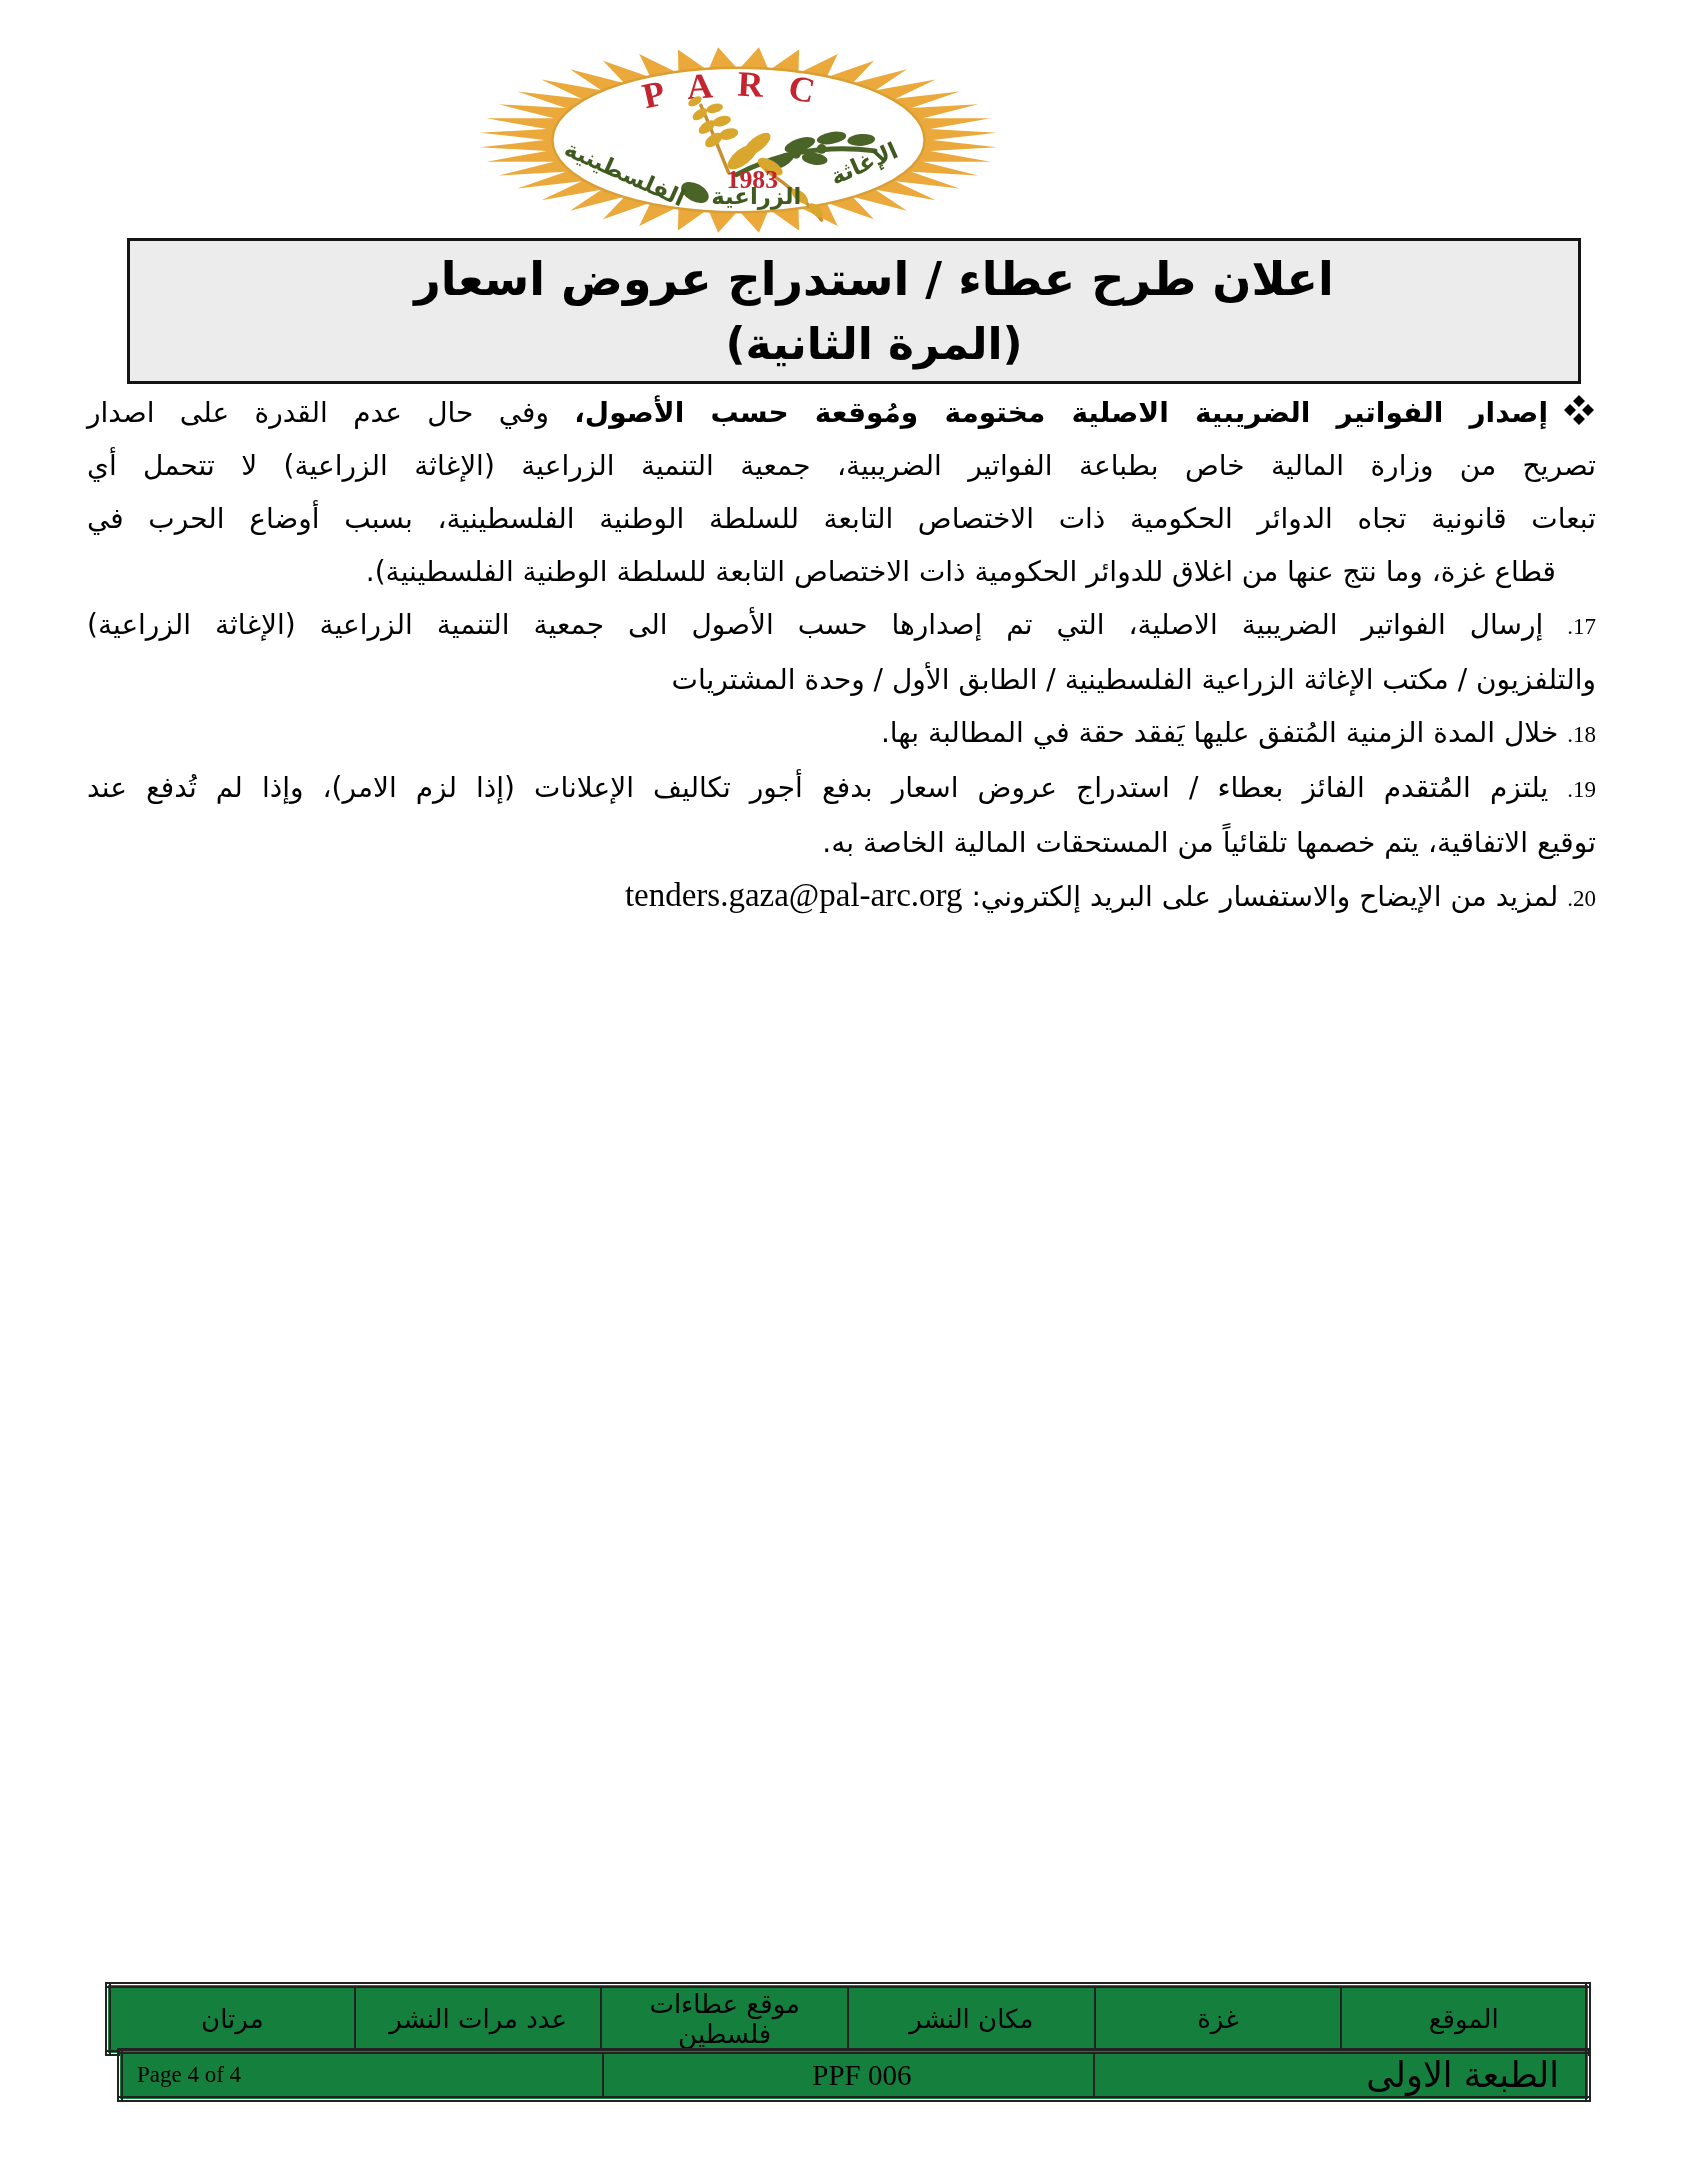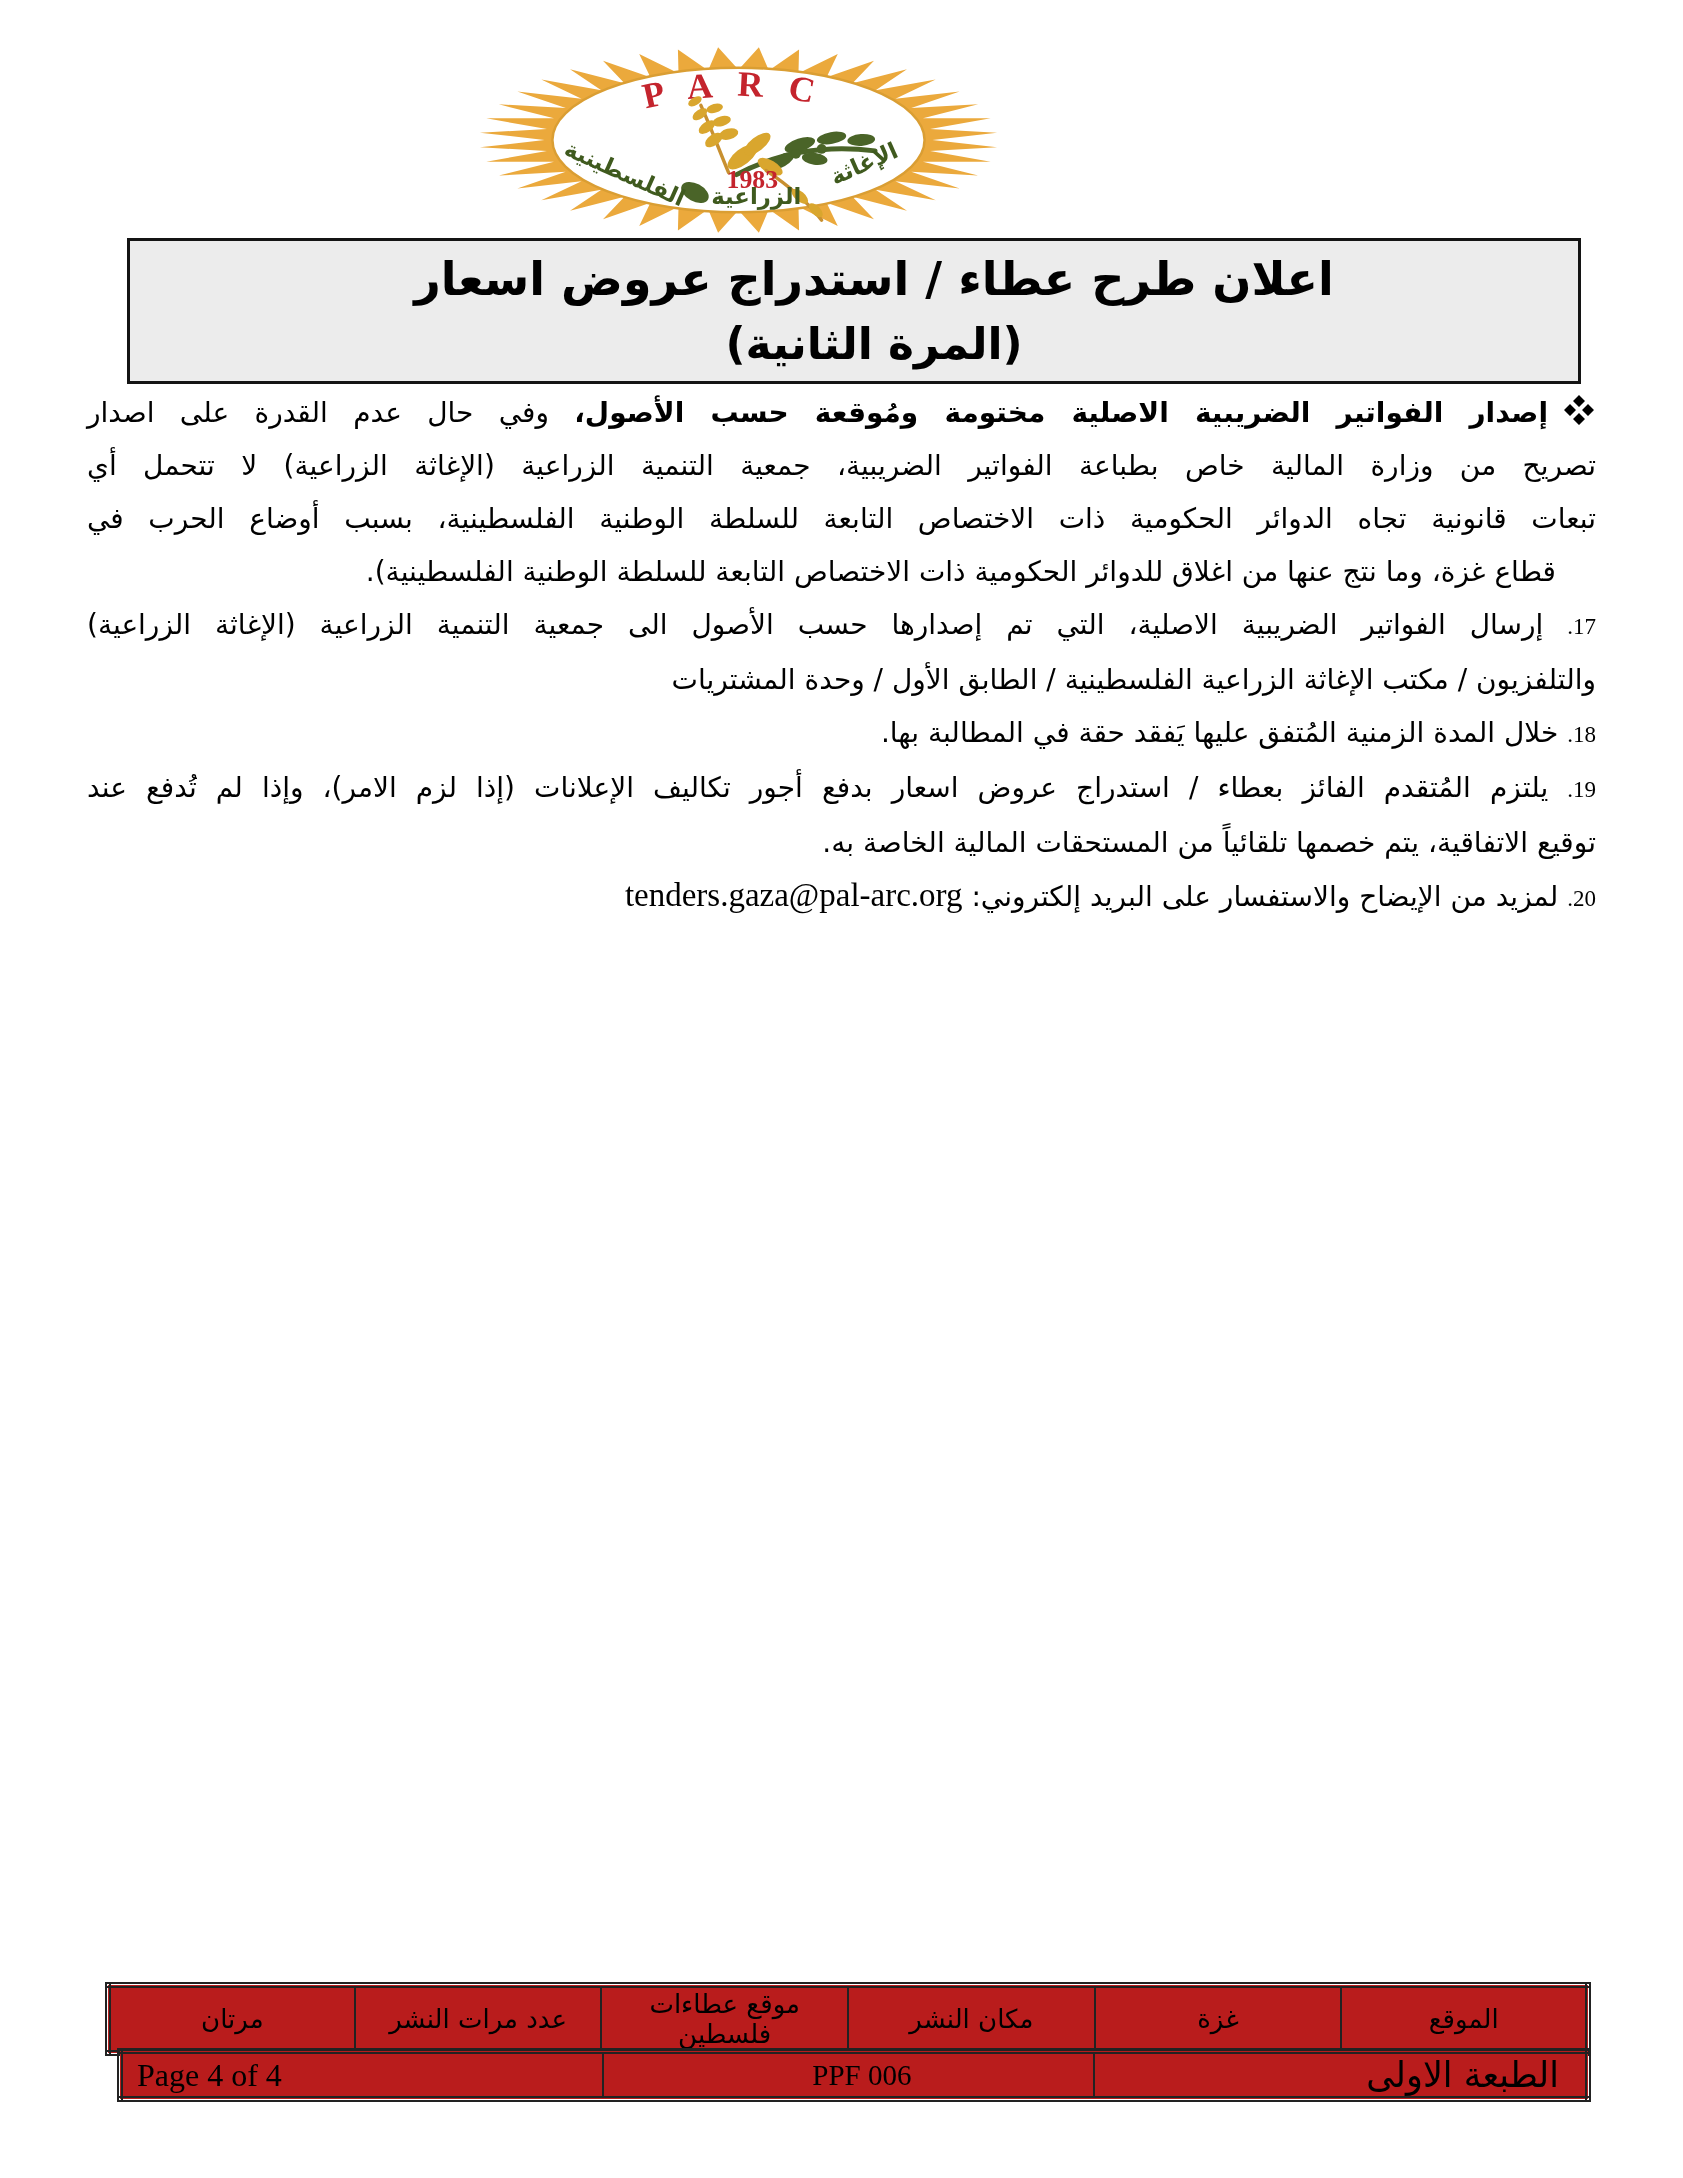--- a/index.html
+++ b/index.html
@@ -34,27 +34,27 @@
   .latin{font-family:"Liberation Serif",serif;font-size:33px;direction:ltr;unicode-bidi:embed;}
   .indent-r40{padding-right:40px;box-sizing:border-box;}
   .indent-r28{padding-right:28px;box-sizing:border-box;}
   .diamond-icon{display:inline-block;vertical-align:-5px;margin-left:14px;}
 
   
   .ftable{
     position:absolute;border-collapse:collapse;direction:rtl;
     border:6px double #222;table-layout:fixed;
   }
-  .ftable td{border:2px solid #222;background:#b91c1c;vertical-align:middle;}
+  .ftable td{border:2px solid #222;background:#15803d;vertical-align:middle;}
   .ftable1{left:105px;top:1982px;width:1486px;height:59px;}
   .ftable1 td{text-align:center;font-size:26px;}
   .ftable2{left:117px;top:2048px;width:1474px;height:50px;}
   .cell-edition{text-align:right;font-size:35px;padding-right:26px;width:33.4%;}
   .cell-code{text-align:center;font-family:Liberation Serif, serif;font-size:29px;width:33.2%;padding-left:28px;}
-  .cell-page{direction:ltr;text-align:left;font-family:"Liberation Serif",serif;font-size:32px;padding-left:14px;width:33.4%;}
+  .cell-page{direction:ltr;text-align:left;font-family:"Liberation Serif",serif;font-size:23px;padding-left:14px;width:33.4%;}
 </style>
 </head>
 <body>
 
 <div class="page">
 
   <svg class="logo-svg" viewBox="0 0 534 196" aria-hidden="true">
     <polygon id="sun-rays" fill="#EBA93C" points="464.0,99.0 529.2,106.4 461.6,110.1 522.8,120.9 454.4,120.9 510.1,135.0 442.6,131.2 491.4,148.1 426.6,140.7 467.2,160.0 406.6,149.2 438.2,170.5 383.2,156.4 404.9,179.1 357.0,162.3 368.3,185.8 328.6,166.5 329.2,190.4 298.7,169.1 288.6,192.7 268.0,170.0 247.4,192.7 237.3,169.1 206.8,190.4 207.4,166.5 167.7,185.8 179.0,162.3 131.1,179.1 152.8,156.4 97.8,170.5 129.4,149.2 68.8,160.0 109.4,140.7 44.6,148.1 93.4,131.2 25.9,135.0 81.6,120.9 13.2,120.9 74.4,110.1 6.8,106.4 72.0,99.0 6.8,91.6 74.4,87.9 13.2,77.1 81.6,77.1 25.9,63.0 93.4,66.8 44.6,49.9 109.4,57.3 68.8,38.0 129.4,48.8 97.8,27.5 152.8,41.6 131.1,18.9 179.0,35.7 167.7,12.2 207.4,31.5 206.8,7.6 237.3,28.9 247.4,5.3 268.0,28.0 288.6,5.3 298.7,28.9 329.2,7.6 328.6,31.5 368.3,12.2 357.0,35.7 404.9,18.9 383.2,41.6 438.2,27.5 406.6,48.8 467.2,38.0 426.6,57.3 491.4,49.9 442.6,66.8 510.1,63.0 454.4,77.1 522.8,77.1 461.6,87.9 529.2,91.6"></polygon>
     <ellipse cx="268" cy="99" rx="188" ry="73" fill="#ffffff" stroke="#DA9E33" stroke-width="2.5"></ellipse>
     <path id="parcArc" d="M 155 78 A 125 38 0 0 1 385 78" fill="none"></path>

